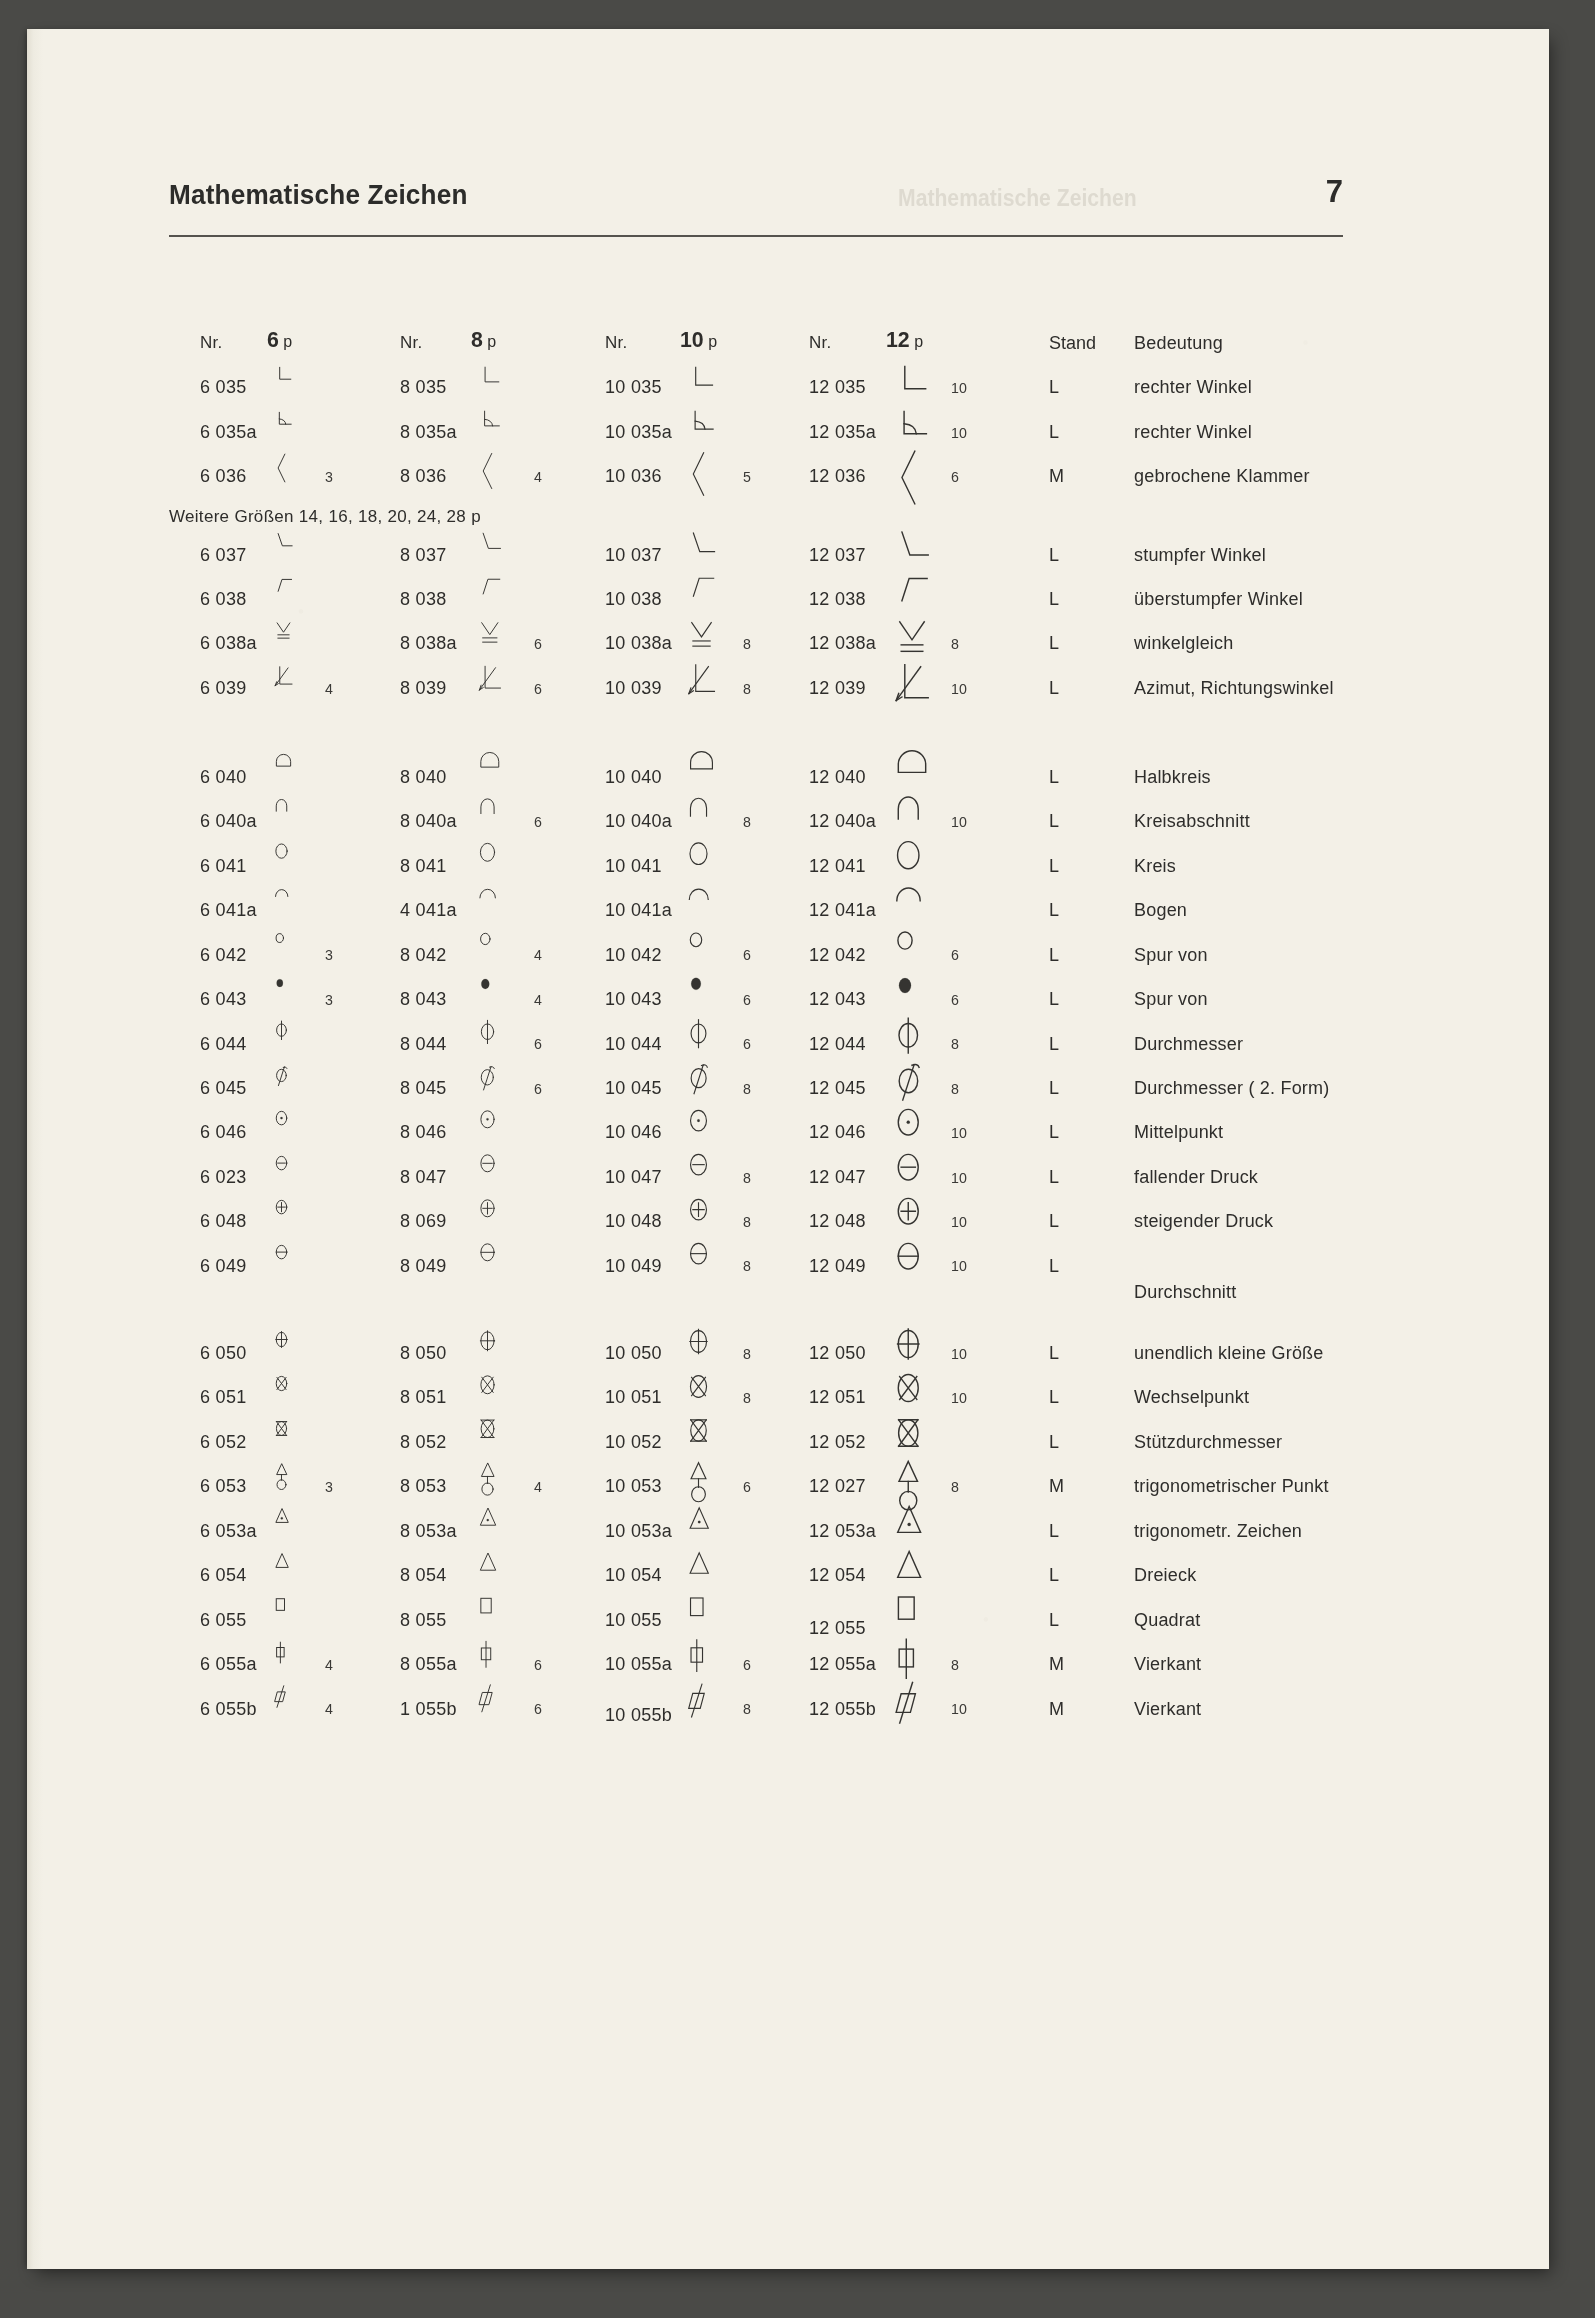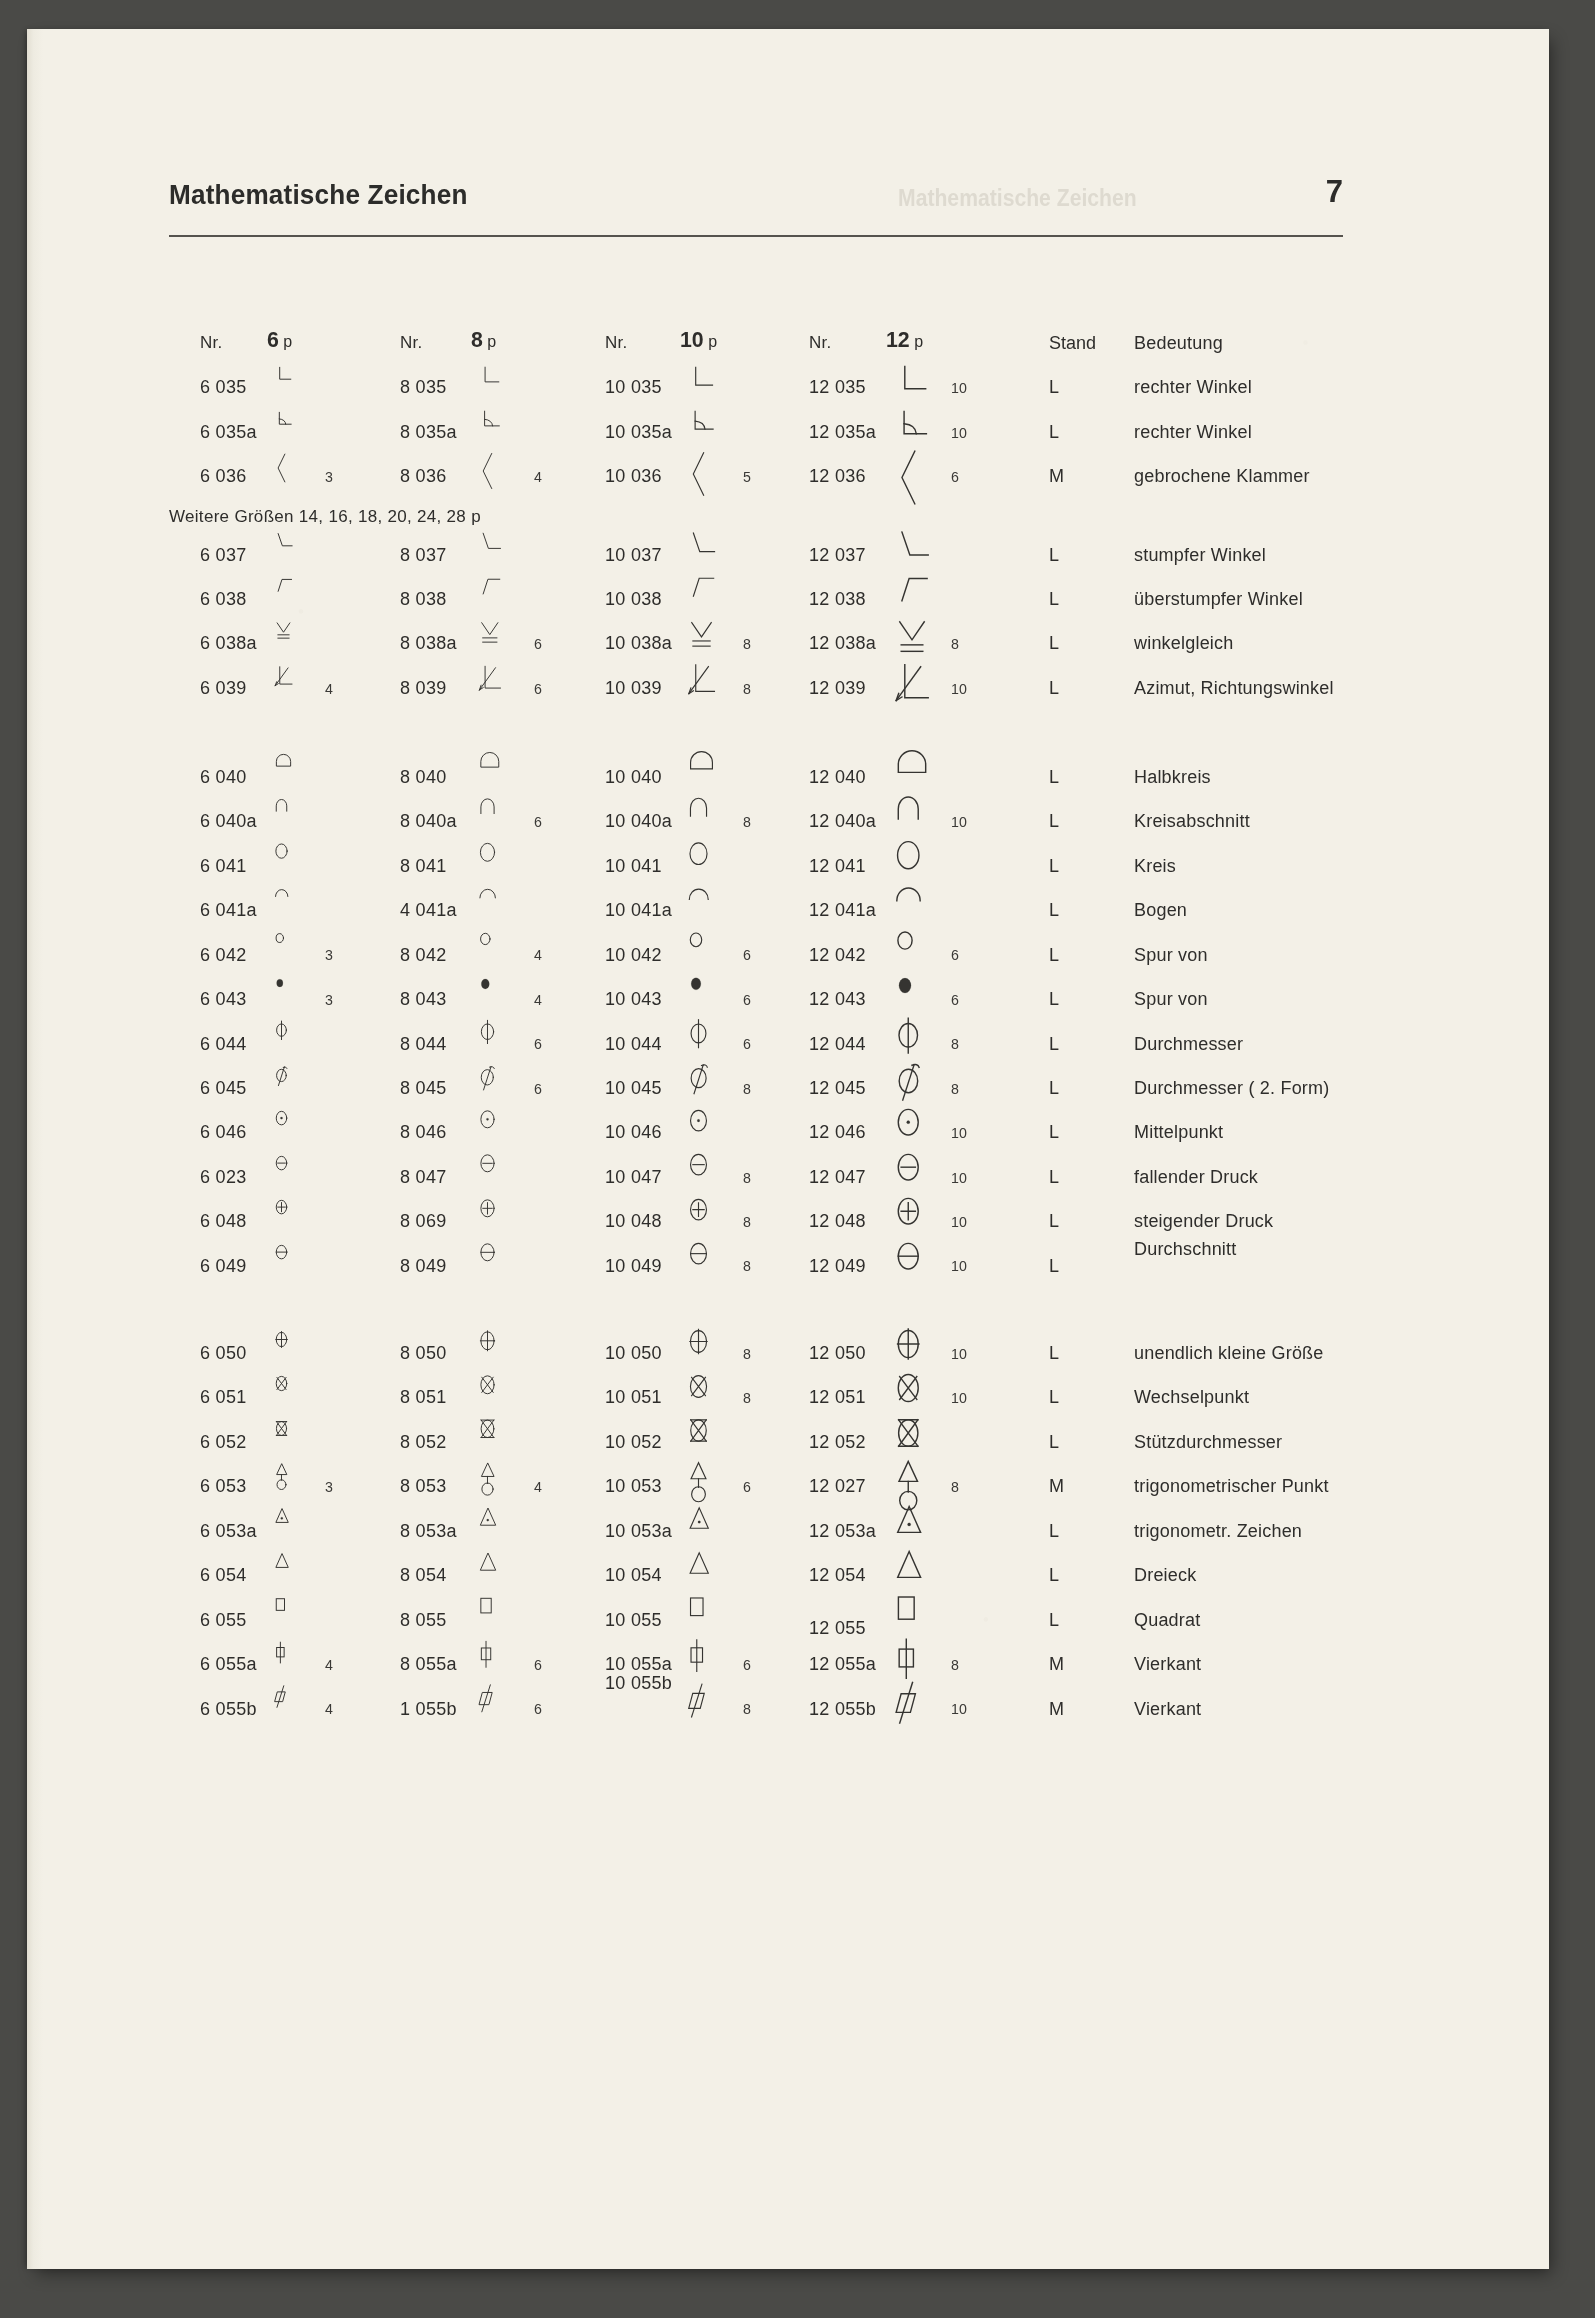--- a/index.html
+++ b/index.html
@@ -722,21 +722,21 @@
             <span class="cell c-sz" style="left:574px;top:925px">8</span>
             <span class="cell c-nr" style="left:640px;top:923px">12 049</span>
             <span class="gly" style="left:725px;top:906px">
               <svg width="28.5" height="34" viewBox="0 0 32.096 38.114">
                 <ellipse cx="16.048" cy="19.257599999999996" rx="11.233600000000001" ry="14.4432" fill="none" stroke="#353431" stroke-width="1.593" stroke-linecap="square"></ellipse>
         <path d="M 4.814399999999999 19.257599999999996 L 27.2816 19.257599999999996" fill="none" stroke="#353431" stroke-width="1.593" stroke-linecap="square"></path>
               </svg>
             </span>
             <span class="cell c-sz" style="left:782px;top:925px">10</span>
             <span class="cell c-stand" style="left:880px;top:923px">L</span>
-            <span class="cell c-bed" style="left:965px;top:906px">Durchschnitt</span>
+            <span class="cell c-bed" style="left:965px;top:949px">Durchschnitt</span>
           </div>
           <div class="row">
             <span class="cell c-nr" style="left:31px;top:1010px">6 050</span>
             <span class="gly" style="left:105px;top:997px">
               <svg width="15" height="19" viewBox="0 0 16.864 21.08">
                 <ellipse cx="8.432" cy="10.54" rx="5.9024" ry="8.010399999999999" fill="none" stroke="#353431" stroke-width="1.1" stroke-linecap="square"></ellipse>
         <path d="M 2.108 10.54 L 14.755999999999998 10.54 M 8.432 1.6864 L 8.432 19.3936" fill="none" stroke="#353431" stroke-width="1.1" stroke-linecap="square"></path>
               </svg>
             </span>
             <span class="cell c-nr" style="left:231px;top:1010px">8 050</span>
@@ -1009,21 +1009,21 @@
             </span>
             <span class="cell c-sz" style="left:156px;top:1368px">4</span>
             <span class="cell c-nr" style="left:231px;top:1366px">1 055b</span>
             <span class="gly" style="left:309px;top:1351px">
               <svg width="19" height="31" viewBox="0 0 21.216 35.0064">
                 <path d="M 5.304 9.5472 L 15.911999999999999 9.5472 L 12.199200000000001 23.3376 L 1.5912 23.3376 Z" fill="none" stroke="#353431" stroke-width="1.1" stroke-linecap="square"></path>
         <path d="M 13.7904 1.0608 L 4.2432 31.293599999999998" fill="none" stroke="#353431" stroke-width="1.1" stroke-linecap="square"></path>
               </svg>
             </span>
             <span class="cell c-sz" style="left:365px;top:1368px">6</span>
-            <span class="cell c-nr" style="left:436px;top:1340px">10 055b</span>
+            <span class="cell c-nr" style="left:436px;top:1372px">10 055b</span>
             <span class="gly" style="left:518px;top:1350px">
               <svg width="23" height="38" viewBox="0 0 25.84 42.635999999999996">
                 <path d="M 6.46 11.627999999999998 L 19.38 11.627999999999998 L 14.857999999999999 28.423999999999996 L 1.9379999999999997 28.423999999999996 Z" fill="none" stroke="#353431" stroke-width="1.2825" stroke-linecap="square"></path>
         <path d="M 16.796 1.2919999999999998 L 5.167999999999999 38.114" fill="none" stroke="#353431" stroke-width="1.2825" stroke-linecap="square"></path>
               </svg>
             </span>
             <span class="cell c-sz" style="left:574px;top:1368px">8</span>
             <span class="cell c-nr" style="left:640px;top:1366px">12 055b</span>
             <span class="gly" style="left:725px;top:1348px">
               <svg width="28.5" height="47" viewBox="0 0 32.096 52.9584">

